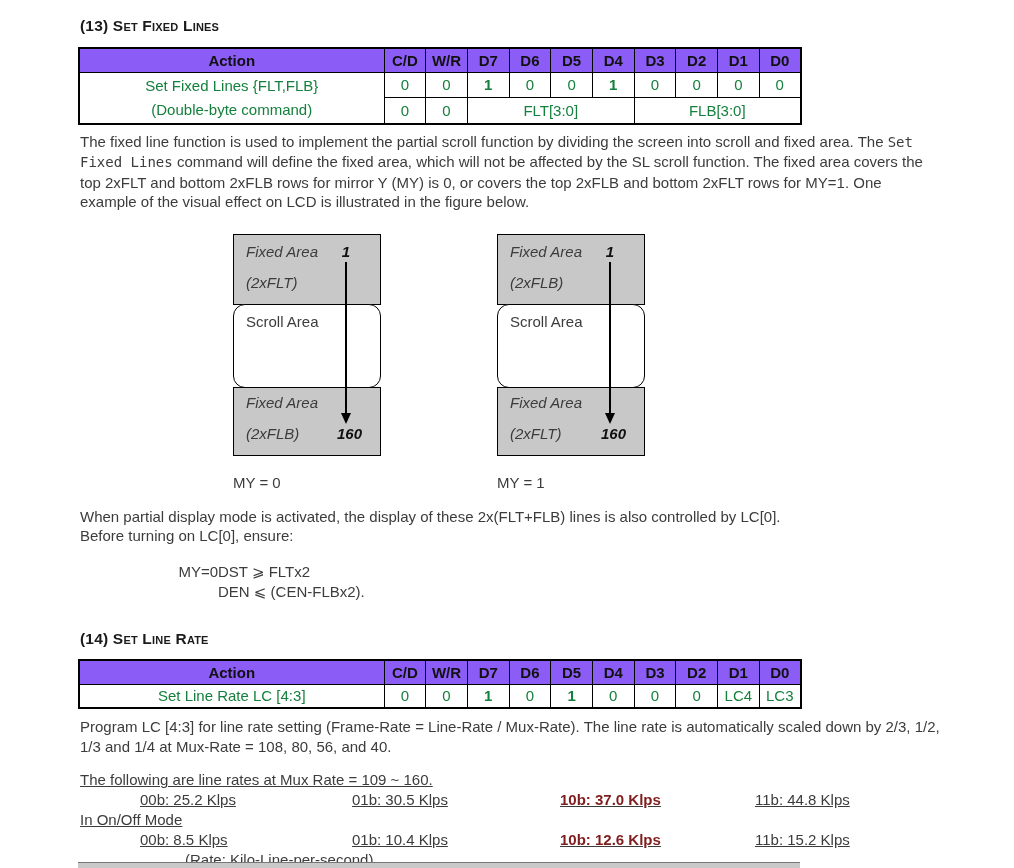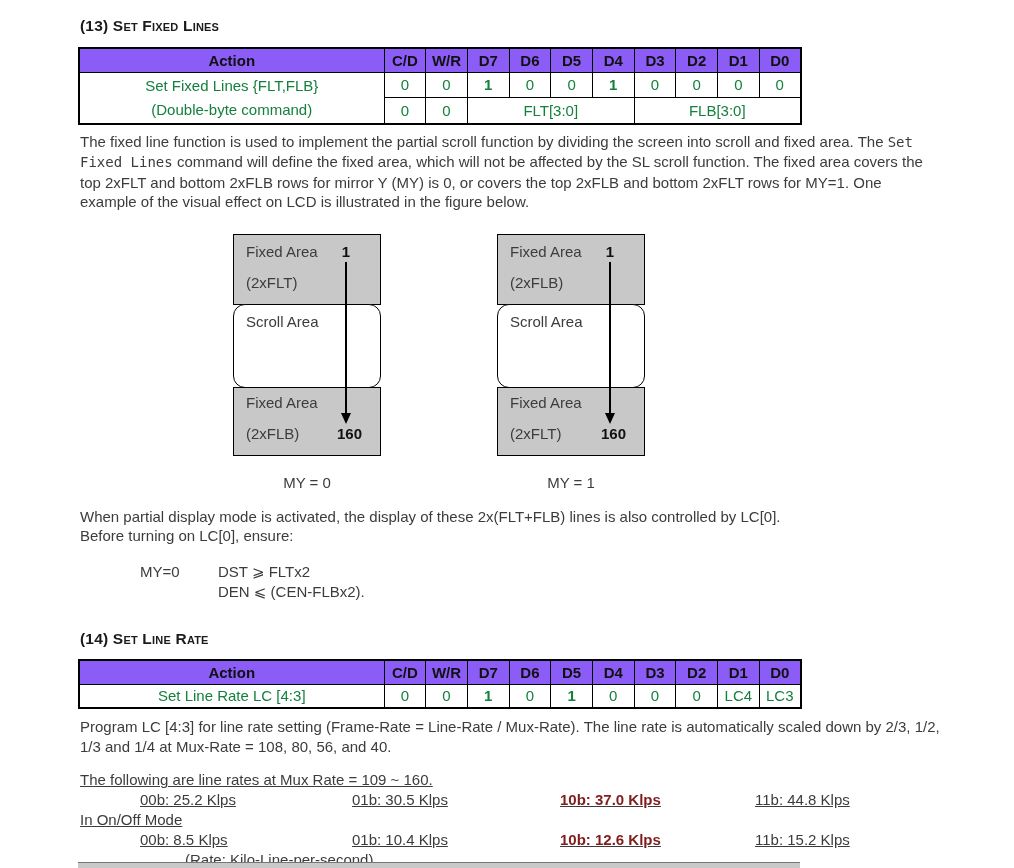--- a/index.html
+++ b/index.html
@@ -27,34 +27,34 @@
   
   .figure { display:flex; margin:22px 0 0 153px; gap:116px; }
   .fig-col { width:148px; }
   .fig-box { position:relative; width:148px; }
   .sec { border:1px solid #000; width:148px; }
   .sec + .sec { margin-top:-1px; }
   .sec.gray { background:#c8c8c8; }
   .sec-top { height:71px; padding:8px 30px 0 12px; }
   .sec-mid { height:84px; padding:8px 0 0 12px; background:#fff;border-radius:12px; }
   .sec-bot { height:69px; padding:6px 18px 0 12px; }
-  .fig-row { display:flex; justify-content:space-between; line-height:18px; }
+  .fig-row { display:flex; justify-content:space-between; line-height:18px;font-style:italic; }
   .fig-row + .fig-row { margin-top:13px; }
   .fig-num { font-weight:bold; color:#111; }
   .arrow { position:absolute; right:34px; top:28px; width:2px; height:152px; background:#000; }
   .arrow::after { content:""; position:absolute; left:-4px; bottom:-10px;
                   border-left:5px solid transparent; border-right:5px solid transparent;
                   border-top:11px solid #000; }
-  .fig-caption { text-align:center; margin-top:18px; color:#3c3c3c; }
+  .fig-caption { text-align:left; margin-top:18px; color:#3c3c3c; }
 
   
   .formulas { display:flex; margin:16px 0 0 60px; line-height:20px; }
   .f-group { display:flex; }
   .f-group.first { width:347px; }
-  .f-label { width:78px; }
+  .f-label { width:78px;text-align:right; }
   .f-line { white-space:pre; }
 
   
   .rates { margin-top:14px; line-height:20px;text-decoration:underline; }
   .rates-row { display:flex; margin-left:60px; }
   .rc1 { width:212px; } .rc2 { width:208px; } .rc3 { width:195px; font-weight:bold; color:#7f1d1d; }
   .rates-note { margin-left:105px; }
 
   .bottom-strip { position:absolute; left:78px; bottom:0; width:722px; height:6px;
                   background:#c9c9c9; border-top:1px solid #777; }

